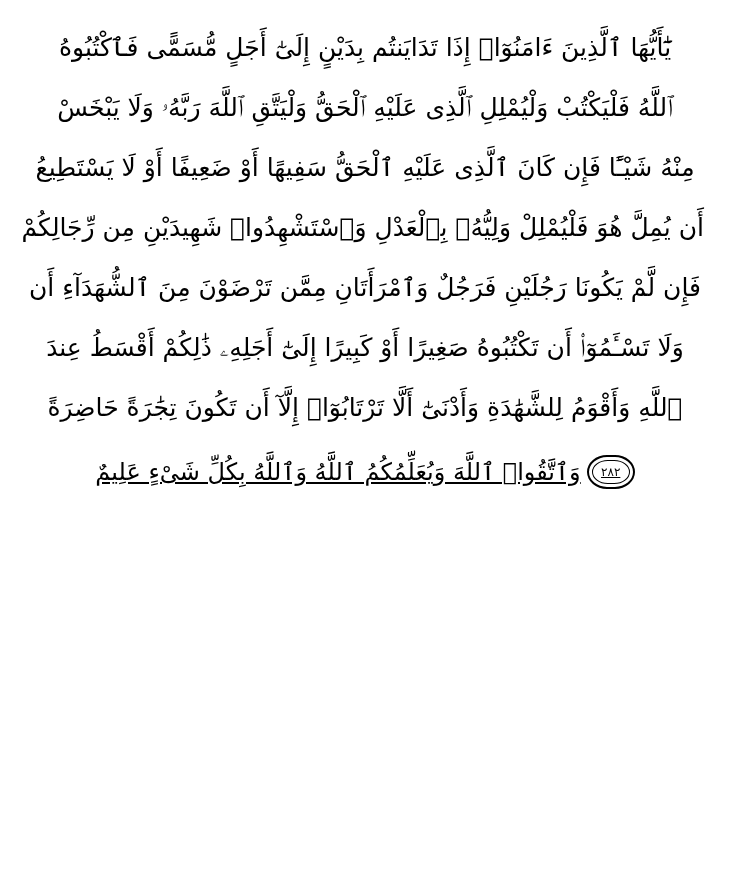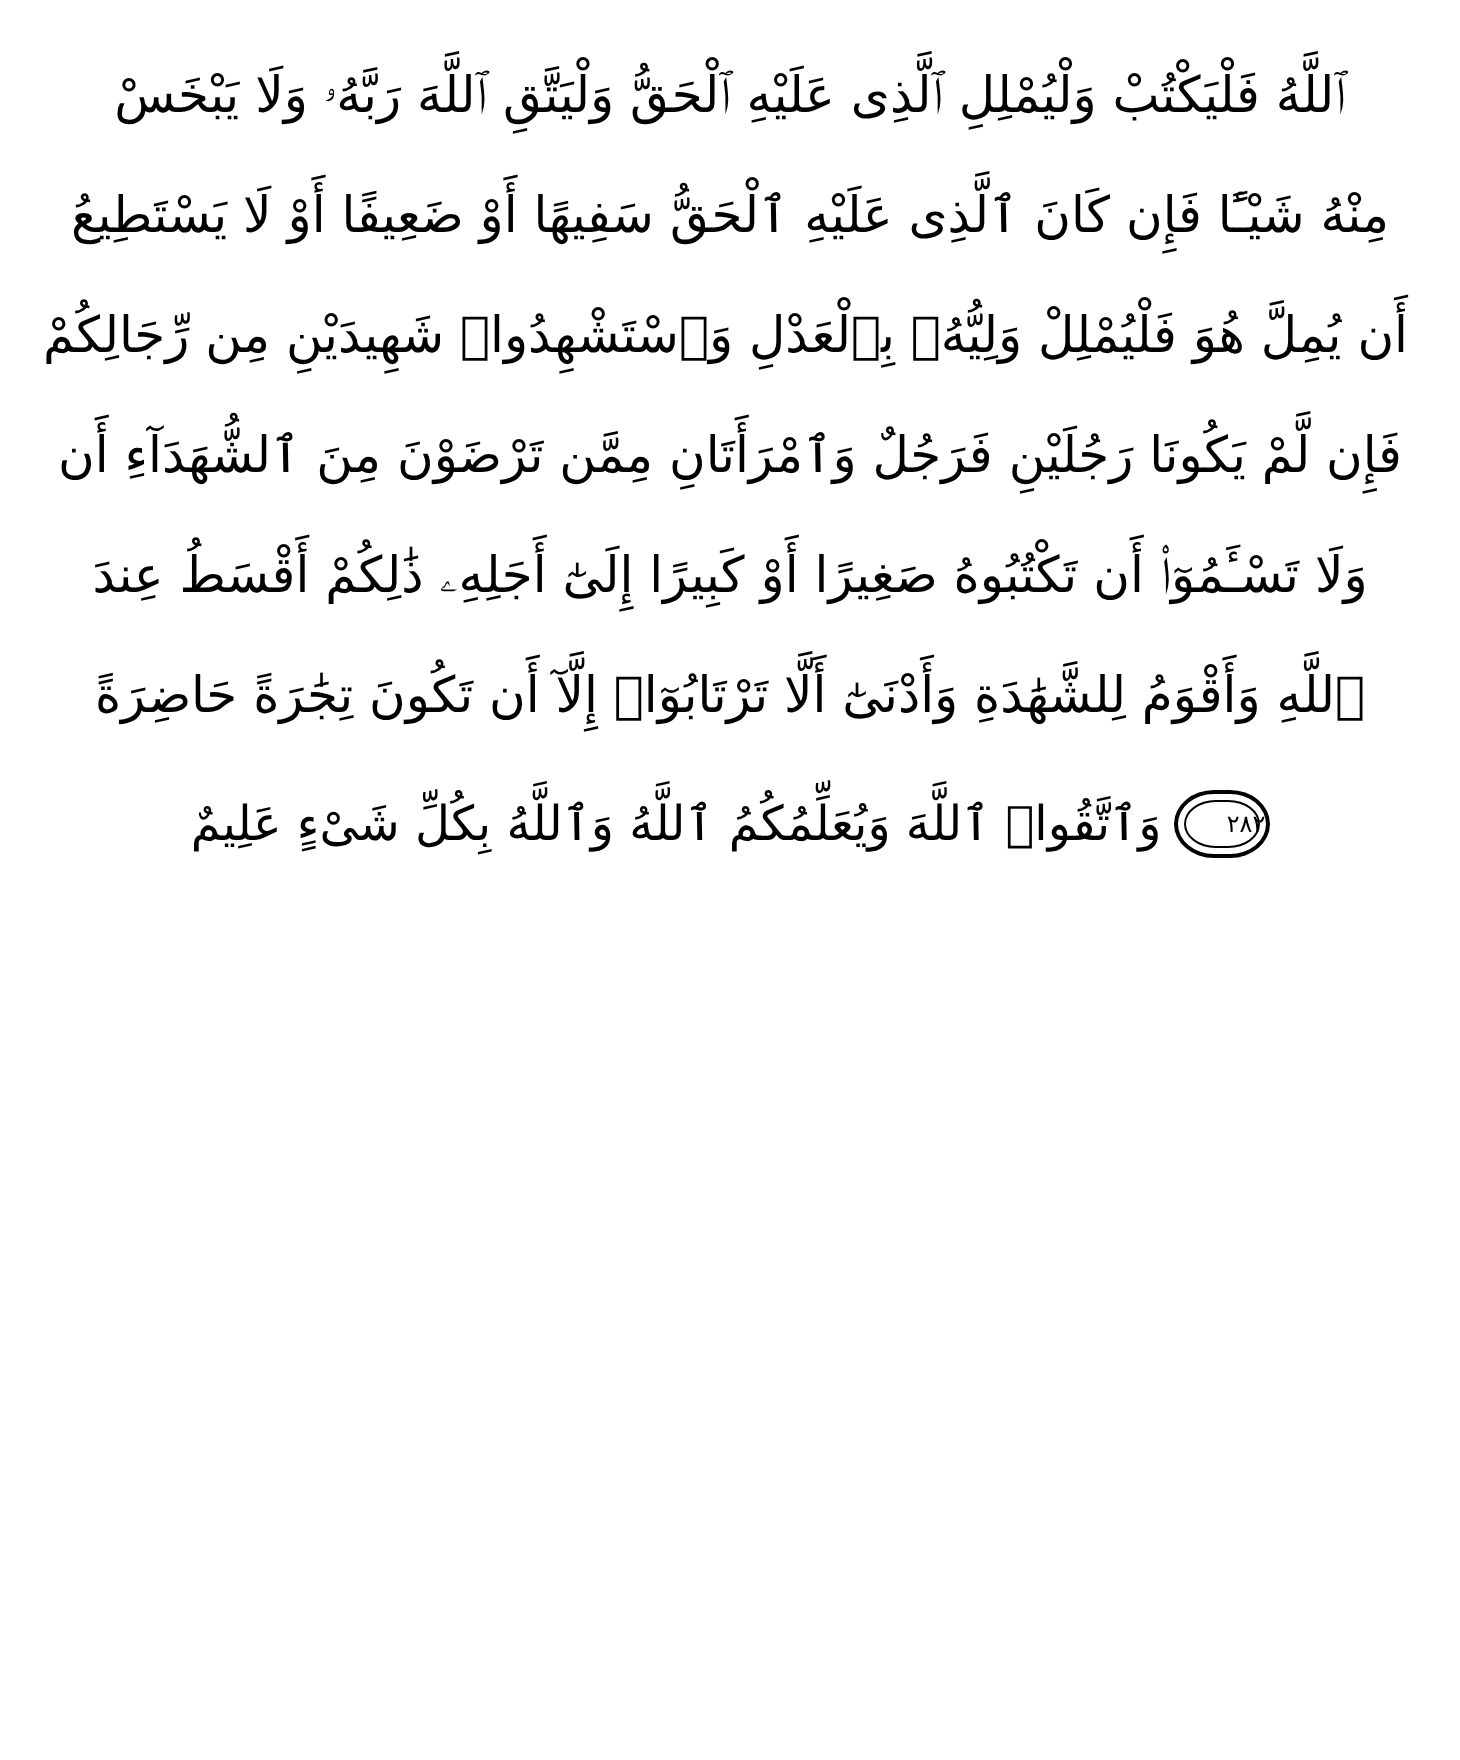--- a/index.html
+++ b/index.html
@@ -42,28 +42,29 @@
   .line.tight {
     font-size: 24px;
   }
   .last-line {
     display: flex;
     flex-direction: row-reverse;
     align-items: center;
     justify-content: center;
     gap: 6px;
     margin-top: 4px;
+    text-decoration: underline;
   }
   .last-line .line {
     white-space: nowrap;
   }
   .ayah-marker {
     display: inline-flex;
     align-items: center;
-    justify-content: flex-start;
+    justify-content: center;
     width: 44px;
     height: 30px;
     border: 2px solid #000;
     border-radius: 50% / 60%;
     position: relative;
     font-size: 12px;
     font-family: "DejaVu Sans", sans-serif;
     color: #000;
     background: #fff;
     flex: 0 0 auto;
@@ -83,20 +84,21 @@
     z-index: 1;
     font-size: 12px;
     line-height: 1;
   }
 </style>
 </head>
 <body>
 
 <div class="page">
   <div class="ayah-block">
+    <div class="line">يَٰٓأَيُّهَا ٱلَّذِينَ ءَامَنُوٓا۟ إِذَا تَدَايَنتُم بِدَيْنٍ إِلَىٰٓ أَجَلٍ مُّسَمًّى فَٱكْتُبُوهُ</div>
     <div class="line">ٱللَّهُ فَلْيَكْتُبْ وَلْيُمْلِلِ ٱلَّذِى عَلَيْهِ ٱلْحَقُّ وَلْيَتَّقِ ٱللَّهَ رَبَّهُۥ وَلَا يَبْخَسْ</div>
     <div class="line">مِنْهُ شَيْـًٔا فَإِن كَانَ ٱلَّذِى عَلَيْهِ ٱلْحَقُّ سَفِيهًا أَوْ ضَعِيفًا أَوْ لَا يَسْتَطِيعُ</div>
     <div class="line">أَن يُمِلَّ هُوَ فَلْيُمْلِلْ وَلِيُّهُۥ بِٱلْعَدْلِ وَٱسْتَشْهِدُوا۟ شَهِيدَيْنِ مِن رِّجَالِكُمْ</div>
     <div class="line">فَإِن لَّمْ يَكُونَا رَجُلَيْنِ فَرَجُلٌ وَٱمْرَأَتَانِ مِمَّن تَرْضَوْنَ مِنَ ٱلشُّهَدَآءِ أَن</div>
     <div class="line">وَلَا تَسْـَٔمُوٓا۟ أَن تَكْتُبُوهُ صَغِيرًا أَوْ كَبِيرًا إِلَىٰٓ أَجَلِهِۦ ذَٰلِكُمْ أَقْسَطُ عِندَ</div>
     <div class="line">ٱللَّهِ وَأَقْوَمُ لِلشَّهَٰدَةِ وَأَدْنَىٰٓ أَلَّا تَرْتَابُوٓا۟ إِلَّآ أَن تَكُونَ تِجَٰرَةً حَاضِرَةً</div>
     <div class="last-line">
       <div class="line tight">وَٱتَّقُوا۟ ٱللَّهَ وَيُعَلِّمُكُمُ ٱللَّهُ وَٱللَّهُ بِكُلِّ شَىْءٍ عَلِيمٌ</div>
       <div class="ayah-marker">
         <span>٢٨٢</span>

